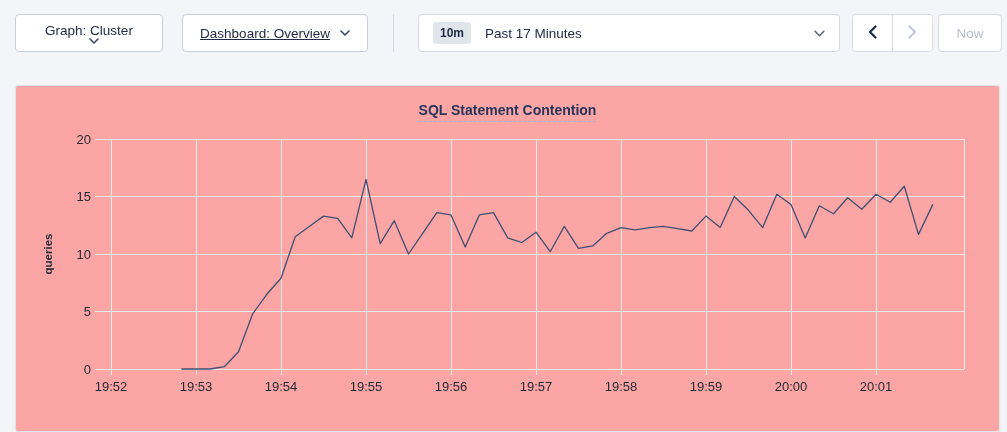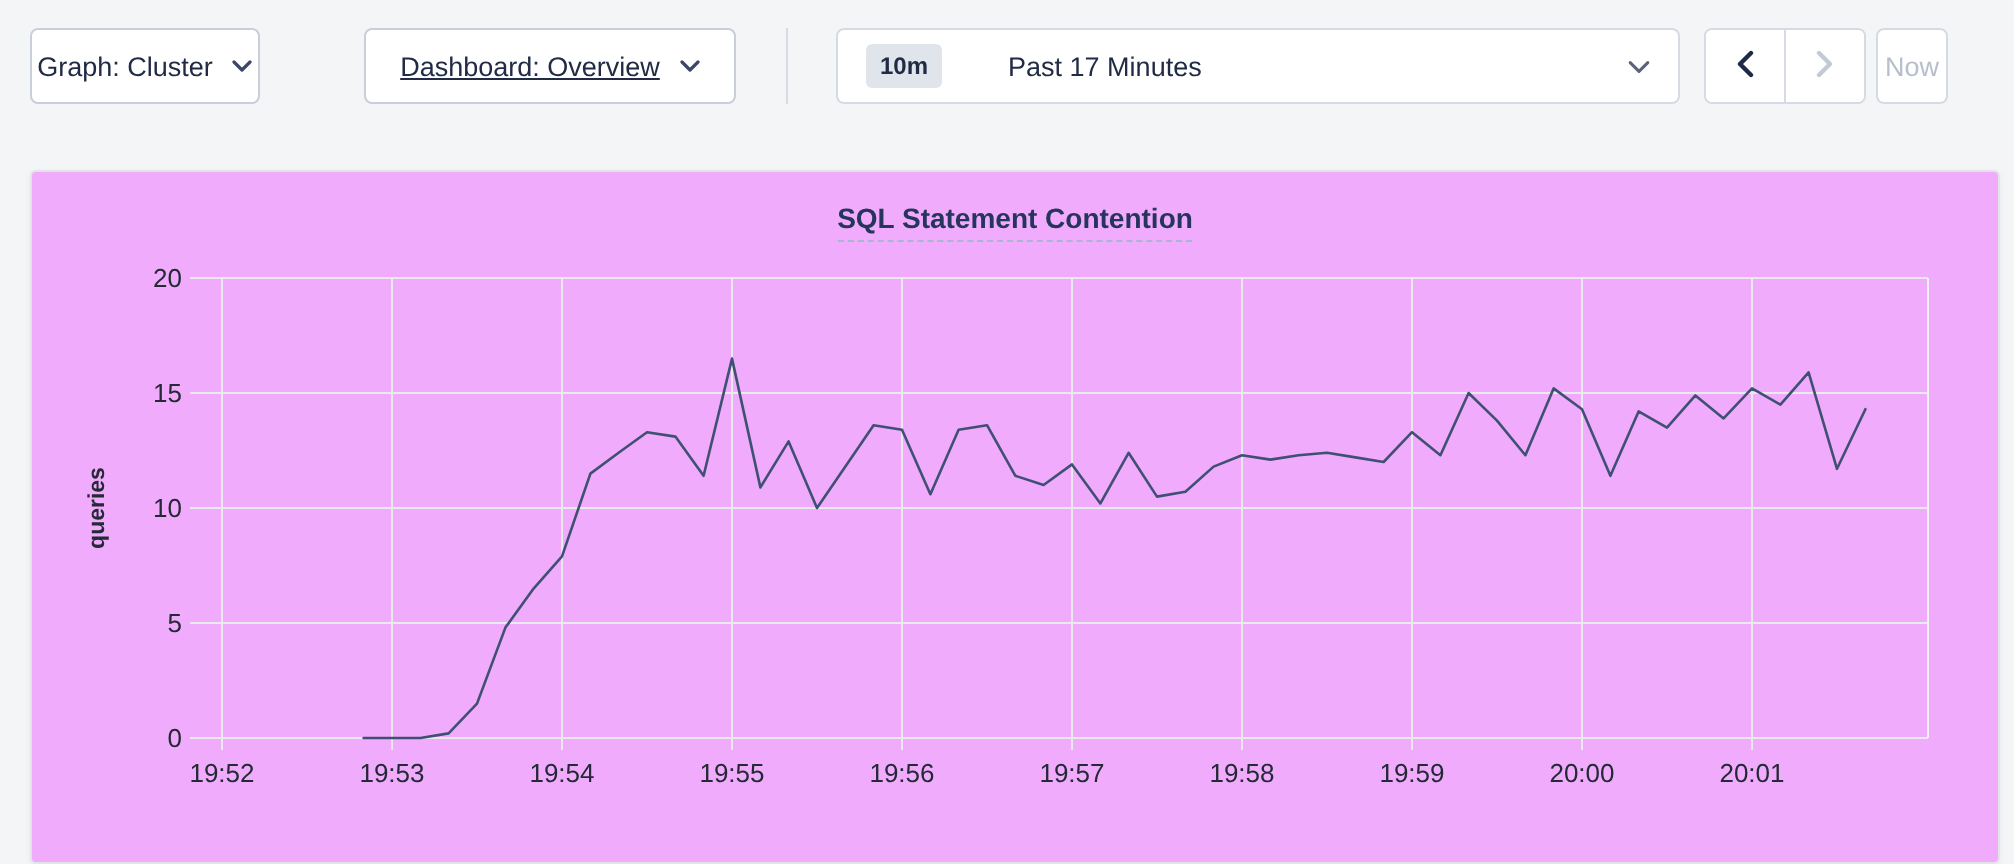--- a/index.html
+++ b/index.html
@@ -15,54 +15,54 @@
   
   .btn {
     position:absolute; top:14px; height:38px;
     background:#fff; border:1px solid #c8ceda; border-radius:4px;
     display:flex; align-items:center; justify-content:center;
     font-size:13.5px; color:#212b45; cursor:pointer;
     font-family:"Liberation Sans", sans-serif;
   }
   .btn .lbl { white-space:nowrap; }
   .btn .chev { margin-left:10px; display:inline-flex; }
-  #graph-btn { left:15px; width:115px; }
+  #graph-btn { left:15px; width:148px;flex-direction:column; }
   #dash-btn  { left:182px; width:186px;text-decoration:underline; }
   .toolbar-divider {
     position:absolute; left:393px; top:14px; width:1px; height:38px;
     background:#d8dbe3;
   }
   #time-btn {
     left:418px; width:422px; justify-content:flex-start;
-    padding:0 14px; border-color:#d6dae3;gap:19px;
+    padding:0 14px; border-color:#d6dae3;
   }
   #time-btn .badge {
     background:#e0e5ec; color:#212b45; font-weight:bold;
     font-size:12px; border-radius:3px; padding:4px 7px; margin-right:14px;
   }
   #time-btn .chev { margin-left:auto; }
   .arrow-group {
     position:absolute; left:852px; top:14px; width:81px; height:38px;
     background:#fff; border:1px solid #d6dae3; border-radius:4px;
     display:flex; overflow:hidden;
   }
   .arrow-group .half {
     flex:1; display:flex; align-items:center; justify-content:center;
     background:#fff; border:none; cursor:pointer;
   }
   .arrow-group .half + .half { border-left:1px solid #d6dae3; }
   #now-btn {
-    left:938px; width:36px; color:#b7becc; border-color:#d6dae3;
+    left:938px; width:64px; color:#b7becc; border-color:#d6dae3;
     font-size:13.5px; cursor:default;
   }
 
   
   .card {
     position:absolute; left:15px; top:85px; width:985px; height:347px;
-    background:#f0abfc; border:1px solid #e2e4ea; border-radius:3px;
+    background:#fca5a5; border:1px solid #e2e4ea; border-radius:3px;
     box-shadow:0 1px 3px rgba(60,64,82,.06);
   }
   .chart-title-wrap { position:absolute; top:15px; left:0; width:100%; text-align:center; }
   .chart-title {
     display:inline-block; font-size:14px; font-weight:bold; color:#26355c;
     border-bottom:1px dashed #a9b6d3; padding-bottom:3px; cursor:help;
   }
   #chart { position:absolute; left:0; top:0; }
   #chart text { font-family:"Liberation Sans", sans-serif; }
 </style>

